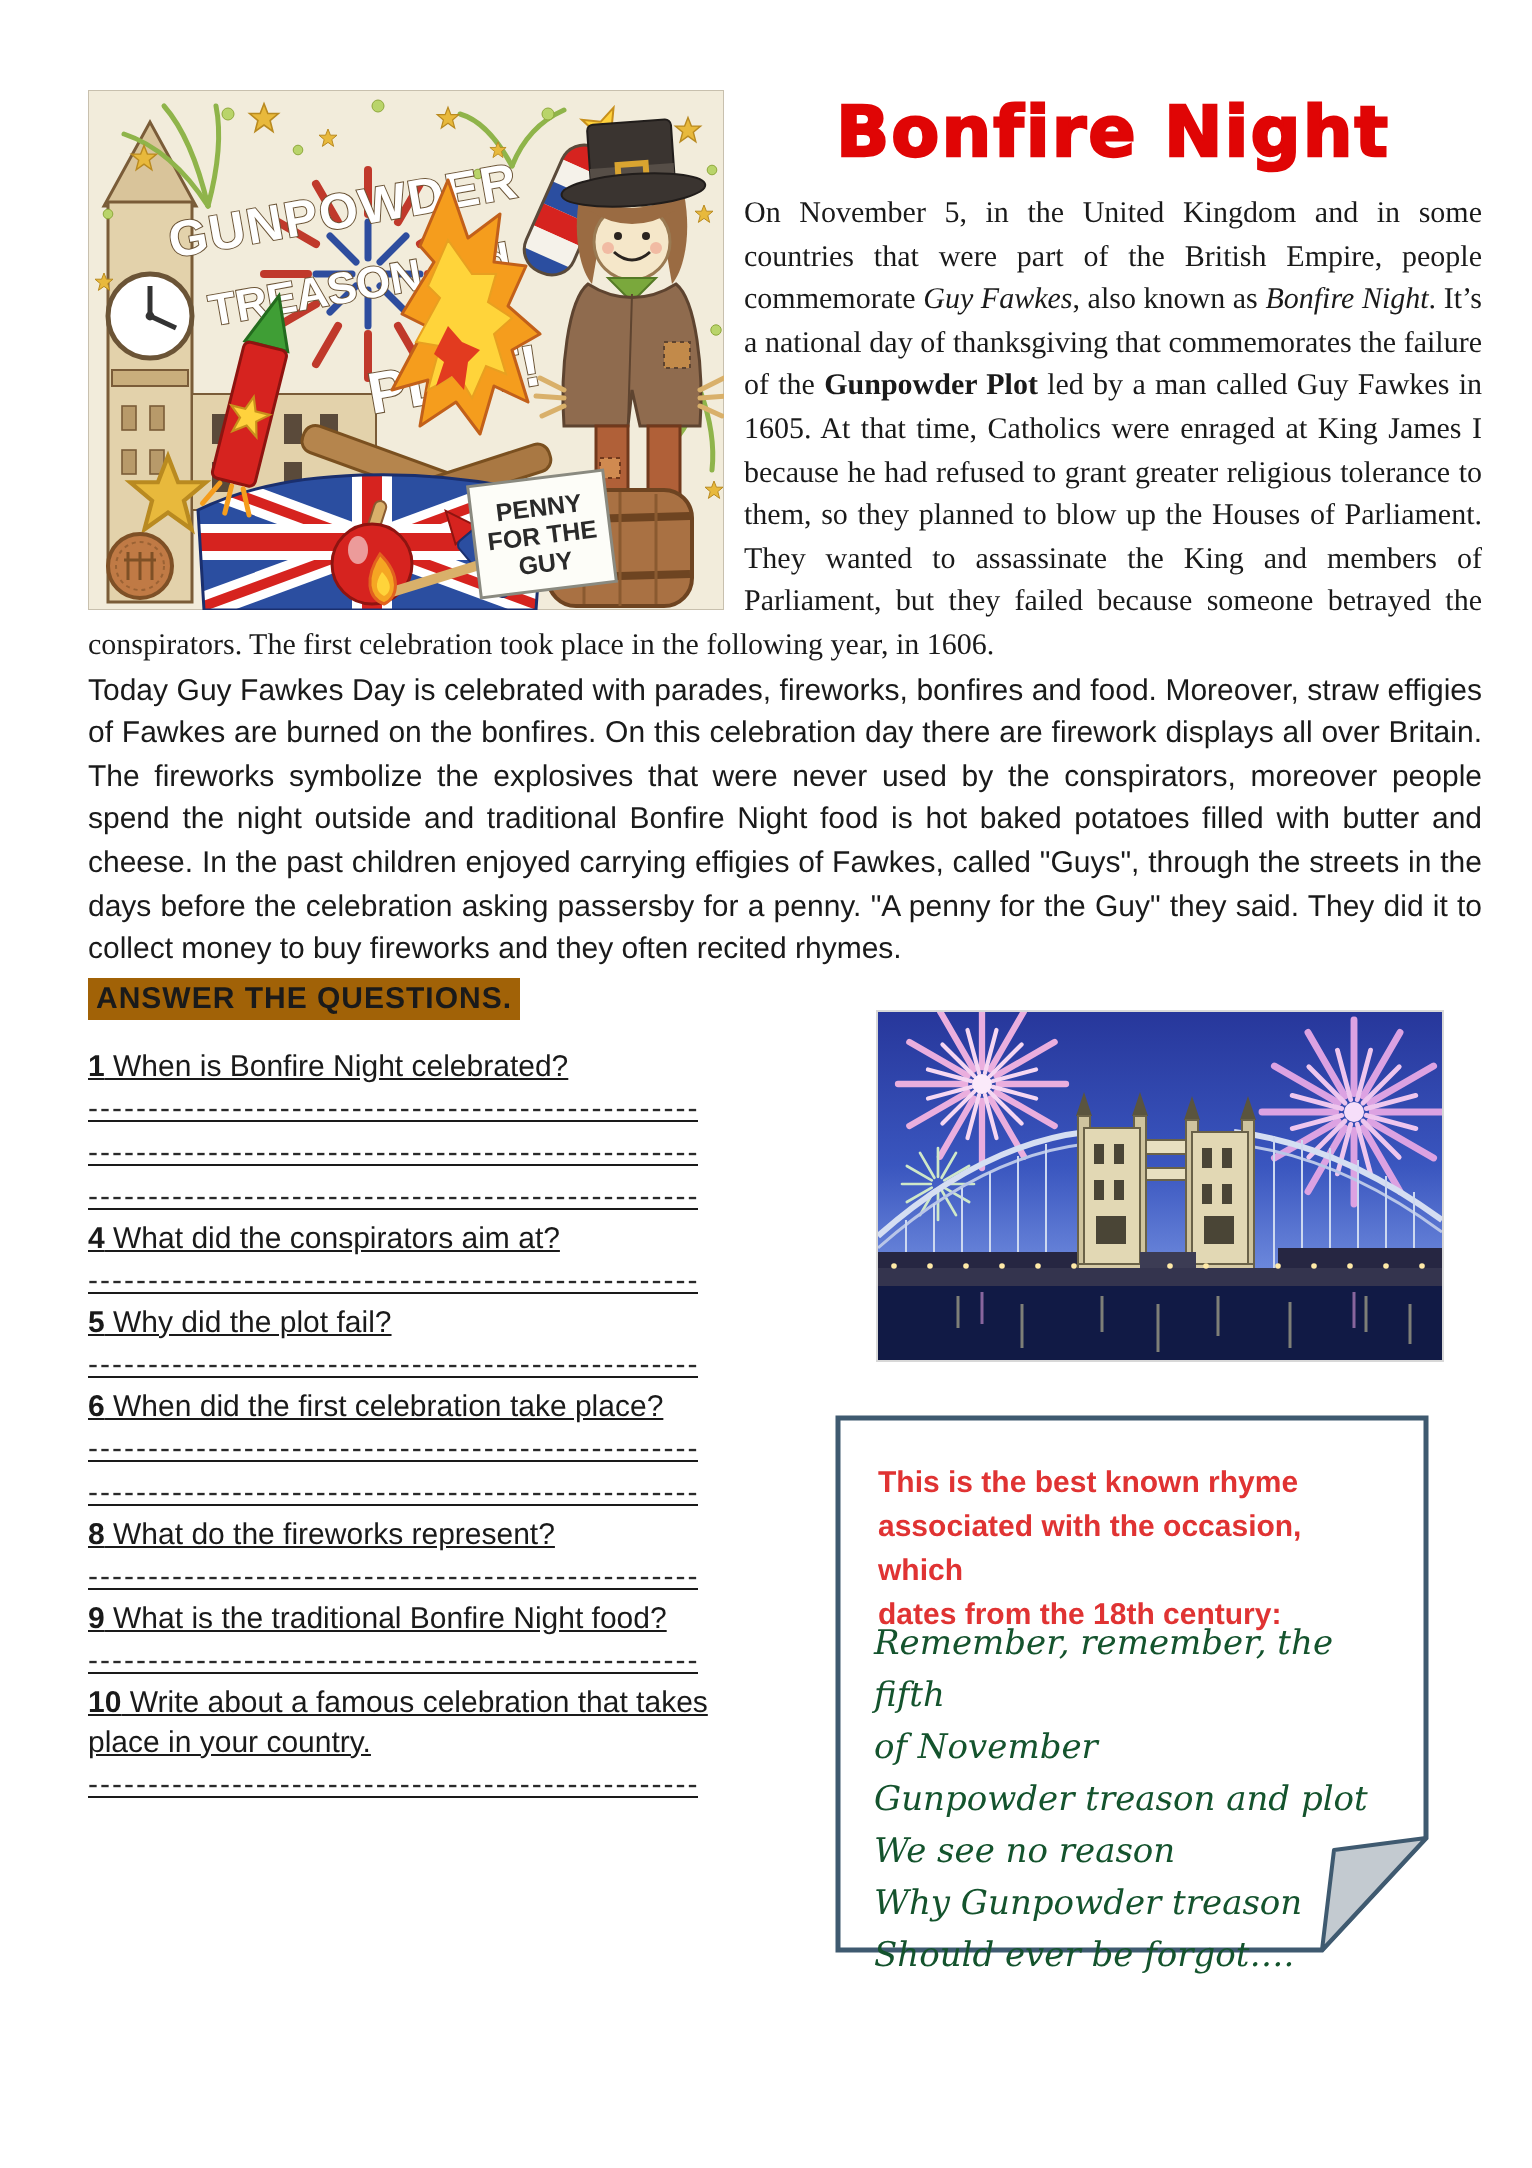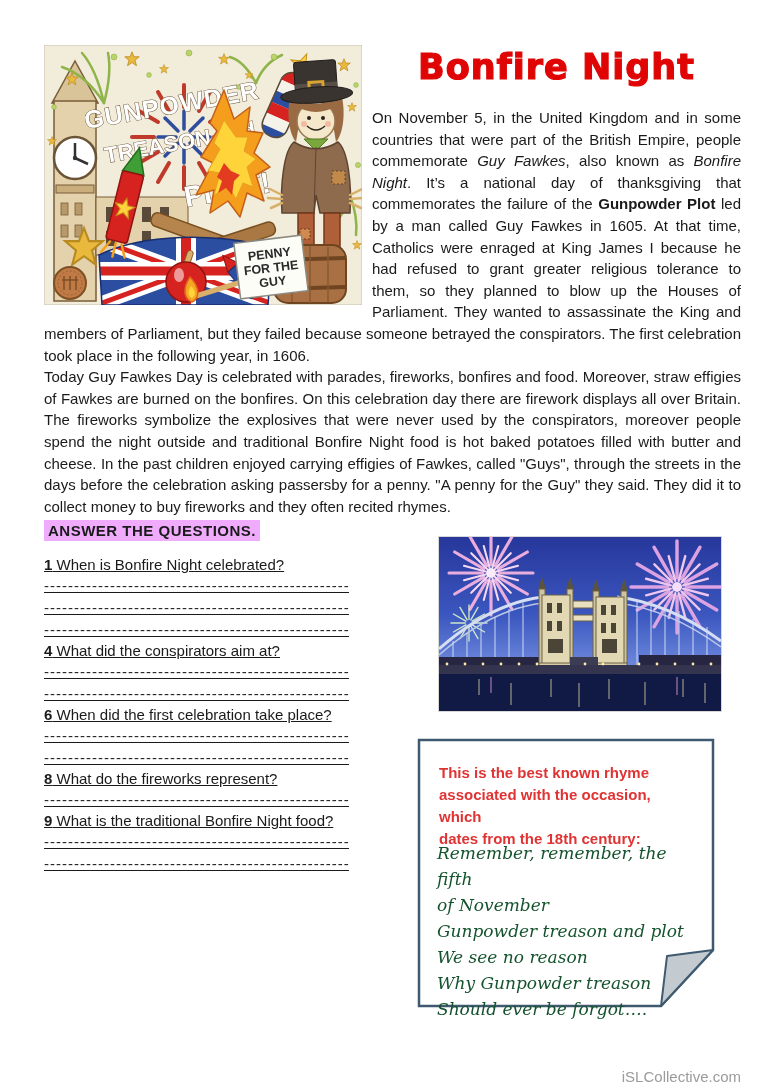--- a/index.html
+++ b/index.html
@@ -5,24 +5,24 @@
   html,body{margin:0;padding:0;background:#ffffff;}
   .page{position:relative;width:766px;height:1084px;background:#fff;overflow:hidden;
         font-family:"Liberation Sans",sans-serif;color:#1a1a1a;}
   .content{padding:45px 25px 0 44px;}
   .illustration{float:left;width:318px;height:260px;margin:0 10px 6px 0;}
   .illustration svg{display:block;}
   h1.title{margin:0;font-family:"DejaVu Sans",sans-serif;font-weight:bold;
            font-size:35px;line-height:44px;text-align:center;color:#e00505;
            letter-spacing:1px;-webkit-text-stroke:1.2px #e00505;}
   p.body-text{margin:0;font-size:15px;line-height:21.6px;text-align:justify;}
-  p.intro{margin-top:18px;}
+  p.intro{margin-top:8px;font-family:Liberation Serif, serif;}
   .qa{position:relative;margin-top:3px;min-height:514px;}
   .q-heading{margin:0 0 14px 0;}
-  .q-heading span{display:inline-block;background:#f0abfc;font-weight:bold;
+  .q-heading span{display:inline-block;background:#a16207;font-weight:bold;
                   font-size:15px;padding:2px 4px;letter-spacing:.5px;}
   .q-block{width:310px;text-decoration:underline;}
   .q-text{font-size:15px;line-height:20px;}
   .q-text b{font-weight:bold;}
   .q-line{width:305px;overflow:hidden;white-space:nowrap;font-size:15px;
           line-height:22px;letter-spacing:1px;color:#2a2a2a;}
   .photo{position:absolute;left:394px;top:16px;width:282px;height:174px;
          border:1px solid #d8d8d8;}
   .photo svg{display:block;}
   .note{position:absolute;left:373px;top:218px;width:268px;height:270px;}
@@ -301,38 +301,40 @@
             <div class="q-line">----------------------------------------------------------------------</div>
           </div>
           <div class="q-block">
             <div class="q-line">----------------------------------------------------------------------</div>
           </div>
           <div class="q-block">
             <div class="q-text"><b>4</b> What did the conspirators aim at?</div>
             <div class="q-line">----------------------------------------------------------------------</div>
           </div>
           <div class="q-block">
+            <div class="q-text"><b>5</b> Why did the plot fail?</div>
             <div class="q-line">----------------------------------------------------------------------</div>
           </div>
           <div class="q-block">
             <div class="q-text"><b>6</b> When did the first celebration take place?</div>
             <div class="q-line">----------------------------------------------------------------------</div>
           </div>
           <div class="q-block">
             <div class="q-line">----------------------------------------------------------------------</div>
           </div>
           <div class="q-block">
             <div class="q-text"><b>8</b> What do the fireworks represent?</div>
             <div class="q-line">----------------------------------------------------------------------</div>
           </div>
           <div class="q-block">
             <div class="q-text"><b>9</b> What is the traditional Bonfire Night food?</div>
             <div class="q-line">----------------------------------------------------------------------</div>
           </div>
           <div class="q-block">
+            <div class="q-text"><b>10</b> Write about a famous celebration that takes place in your country.</div>
             <div class="q-line">----------------------------------------------------------------------</div>
           </div>
         </div>
 
       <div class="photo">
         <svg width="282" height="174" viewBox="0 0 282 174">
           <defs>
             <linearGradient id="sky" x1="0" y1="0" x2="0" y2="1">
               <stop offset="0%" stop-color="#27379b"></stop>
                 <stop offset="55%" stop-color="#3a56bf"></stop>
@@ -460,15 +462,14 @@
 dates from the 18th century:</div>
         <div class="note-rhyme">Remember, remember, the fifth
 of November
 Gunpowder treason and plot
 We see no reason
 Why Gunpowder treason
 Should ever be forgot….</div>
       </div>
     </div>
 
-    <div class="footer">iSLCollective.com</div>
   </div>
 </div>
 
 </body></html>

